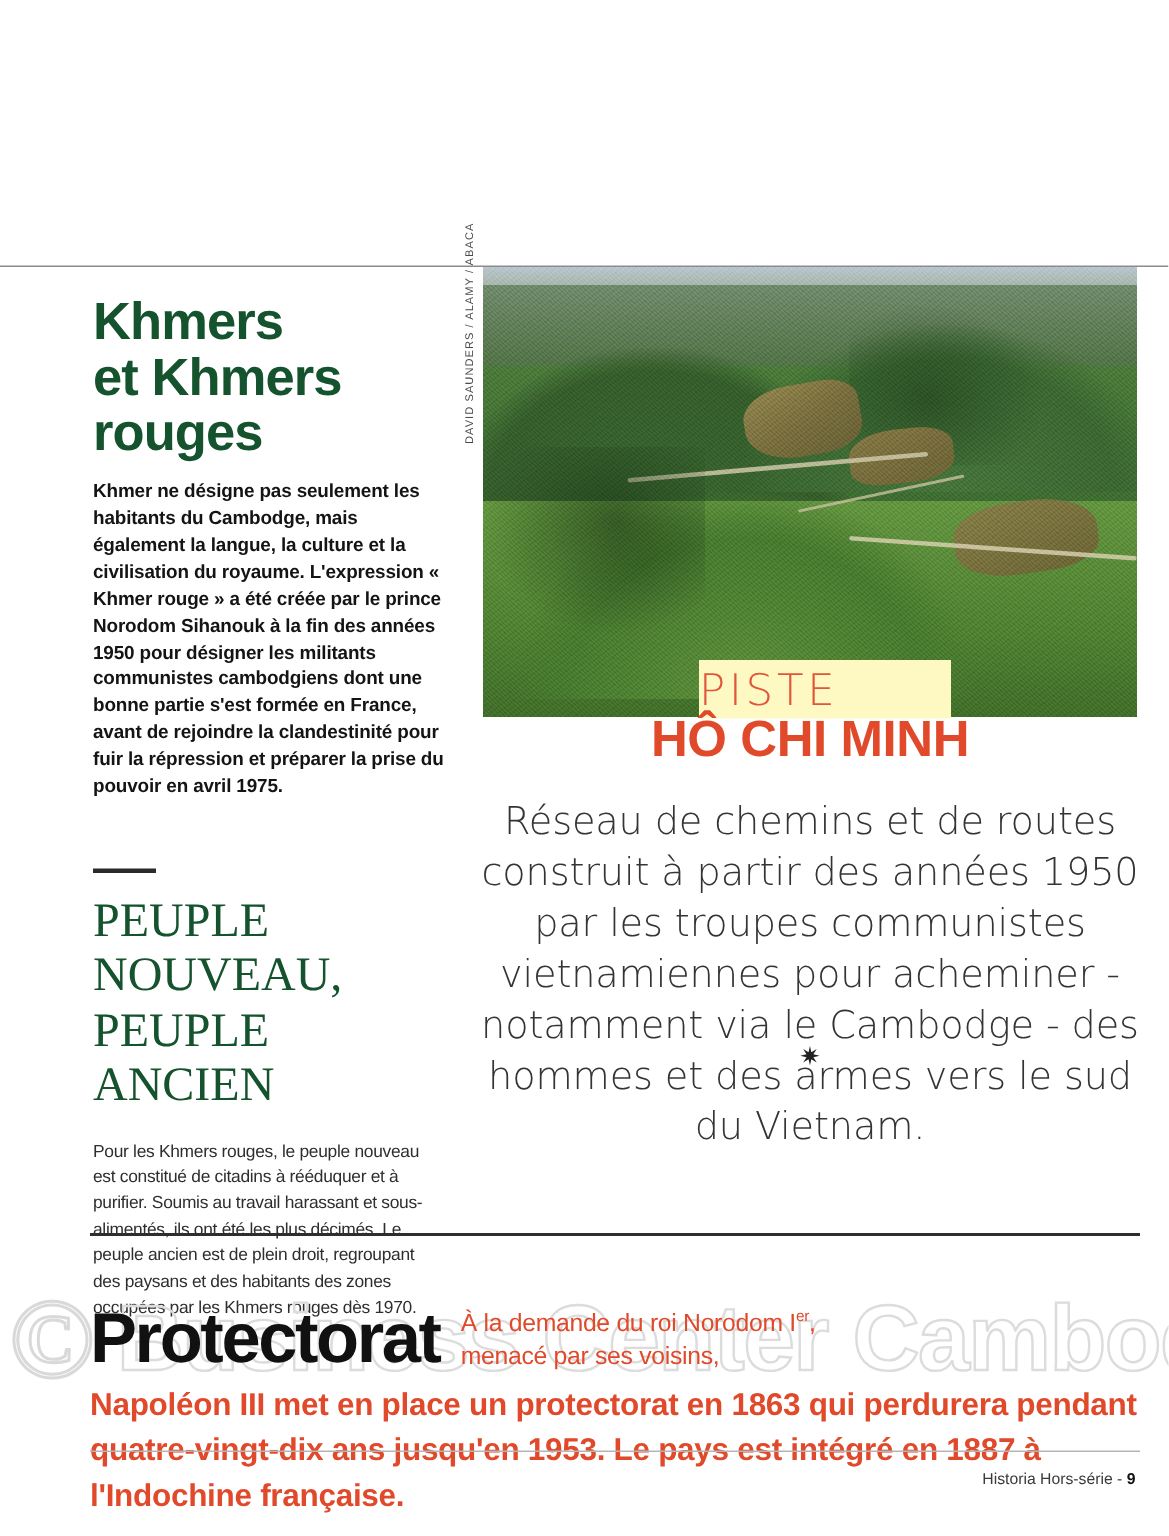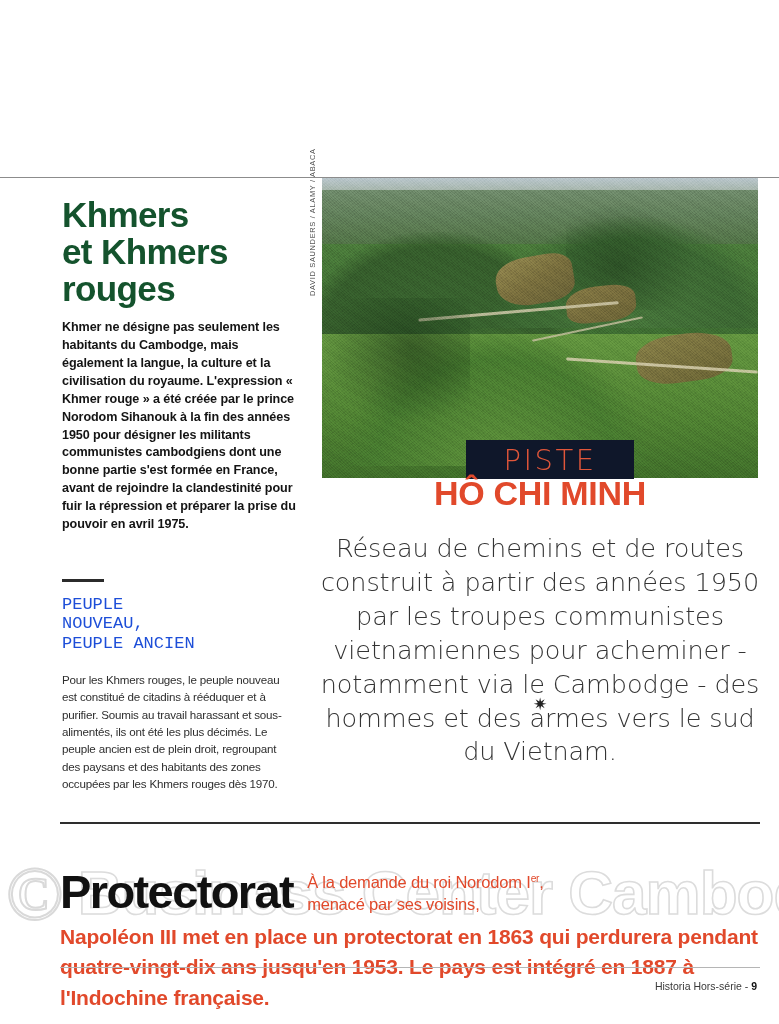--- a/index.html
+++ b/index.html
@@ -91,27 +91,27 @@
     color: #141414;
   }
 
   .rule-short {
     width: 42px;
     height: 3px;
     background: #2b2b2b;
     margin: 45px 0 13px 0;
   }
   .subhead {
-    font-size: 17px;
+    font-size: 32px;
     font-weight: 300;
     line-height: 1.14;
     letter-spacing: 0px;
     margin: 0 0 18px 0;
-    color: #1d4ed8;
-    font-family: Liberation Mono, monospace;
+    color: #14532d;
+    font-family: Liberation Serif, serif;
     font-stretch: condensed;
   }
   .body-regular {
     font-size: 11.6px;
     font-weight: normal;
     line-height: 1.5;
     letter-spacing: -0.2px;
     margin: 0;
     color: #2e2e2e;
   }
@@ -241,25 +241,24 @@
     z-index: 4;
   }
 
   
   .piste-band {
     position: absolute;
     left: 466px;
     top: 440px;
     width: 168px;
     height: 39px;
-    background: #0f172a;
+    background: #fef9c3;
     z-index: 4;
     display: flex;
     align-items: center;
-    justify-content: center;
   }
   .piste-text {
     font-size: 29px;
     font-weight: 300;
     letter-spacing: 2.5px;
     color: #e1563a;
     font-family: "DejaVu Sans", sans-serif;
   }
   .hochiminh {
     position: absolute;

